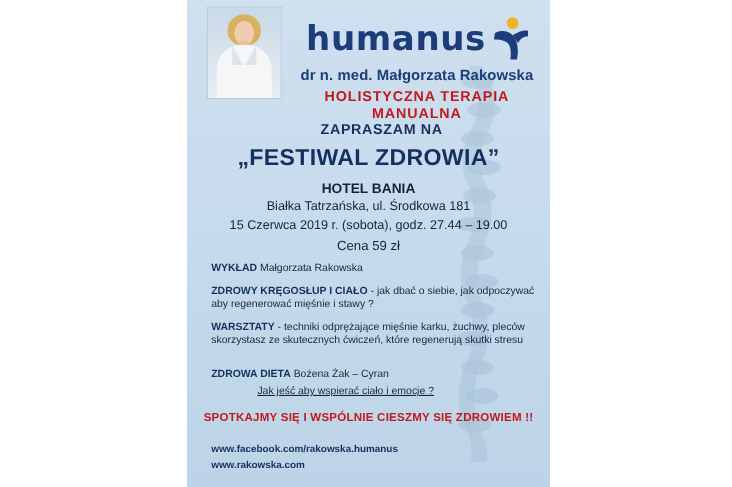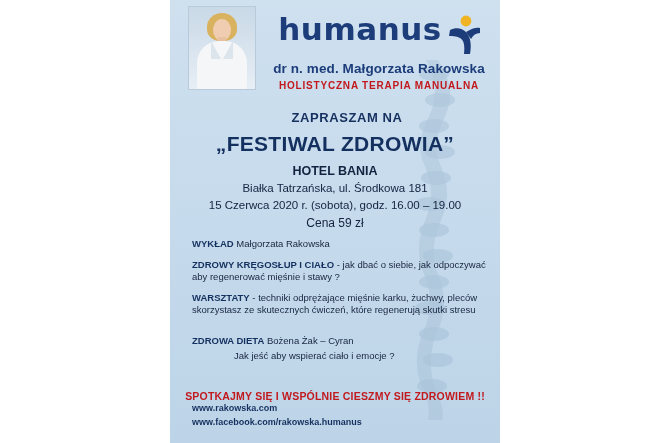--- a/index.html
+++ b/index.html
@@ -96,21 +96,21 @@
   
   #logo-block {
     position: absolute;
     left: 96px;
     top: 14px;
     width: 226px;
     text-align: center;
   }
   .logo-row {
     display: flex;
-    align-items: flex-start;
+    align-items: center;
     justify-content: center;
     gap: 4px;
   }
   .logo-word {
     font-family: "DejaVu Sans", sans-serif;
     font-size: 31px;
     font-weight: bold;
     color: #1c3c7a;
     letter-spacing: 0.5px;
     line-height: 1;
@@ -122,21 +122,21 @@
   }
   .doctor-name {
     margin-top: 5px;
     font-size: 13.5px;
     color: #1c3c7a;
     font-weight: bold;
     letter-spacing: 0.1px;
   }
   .tagline {
     margin-top: 4px;
-    font-size: 10px;
+    font-size: 13px;
     font-weight: bold;
     color: #c2191d;
     letter-spacing: 0.8px;
   }
 
   
   .invite {
     position: absolute;
     left: 0; top: 110px;
     width: 354px;
@@ -208,33 +208,33 @@
     color: #14305f;
   }
   .prog-line.diet {
     margin-top: 18px;
   }
   .prog-sub {
     font-size: 9.5px;
     color: #17243f;
     padding-left: 42px;
     margin-top: 3px;
+    text-decoration: underline;
   }
 
   .slogan {
     position: absolute;
     left: 0;
     top: 374px;
     width: 330px;
     text-align: center;
     font-size: 10.5px;
     font-weight: bold;
     color: #c2191d;
     letter-spacing: 0.2px;
-    margin-top: 16px;
   }
 
   .footer {
     position: absolute;
     left: 22px;
     top: 402px;
     width: 292px;
     display: flex;
     justify-content: space-between;
     font-size: 9px;
@@ -295,21 +295,21 @@
       </div>
       <div class="doctor-name">dr n. med. Małgorzata Rakowska</div>
       <div class="tagline">HOLISTYCZNA TERAPIA MANUALNA</div>
     </div>
 
     <div class="invite">ZAPRASZAM NA</div>
     <div class="festival">„FESTIWAL ZDROWIA”</div>
 
     <div class="hotel">HOTEL BANIA</div>
     <div class="addr">Białka Tatrzańska, ul. Środkowa 181</div>
-    <div class="date">15 Czerwca 2020 r. (sobota),  godz. 16.00 – 19.00</div>
+    <div class="date">15 Czerwca 2019 r. (sobota),  godz. 27.44 – 19.00</div>
     <div class="price">Cena 59 zł</div>
 
     <div class="program">
       <div class="prog-line">
         <span class="lbl">WYKŁAD</span>
         <span>Małgorzata Rakowska</span>
       </div>
       <div class="prog-line">
         <span class="lbl">ZDROWY KRĘGOSŁUP I CIAŁO</span>
         <span>- jak dbać o siebie, jak odpoczywać aby regenerować mięśnie i stawy ?</span>
@@ -322,19 +322,19 @@
         <span class="lbl">ZDROWA DIETA</span>
         <span>Bożena Żak – Cyran</span>
         <div class="prog-sub">Jak jeść aby wspierać ciało i emocje ?</div>
       </div>
     </div>
 
     <div class="slogan">SPOTKAJMY SIĘ I WSPÓLNIE CIESZMY SIĘ ZDROWIEM !!</div>
 
     <div class="footer">
       <div class="col right">
+        <div>www.facebook.com/rakowska.humanus</div>
         <div>www.rakowska.com</div>
-        <div>www.facebook.com/rakowska.humanus</div>
       </div>
     </div>
 
   </div>
 </div>
 
 </body></html>

